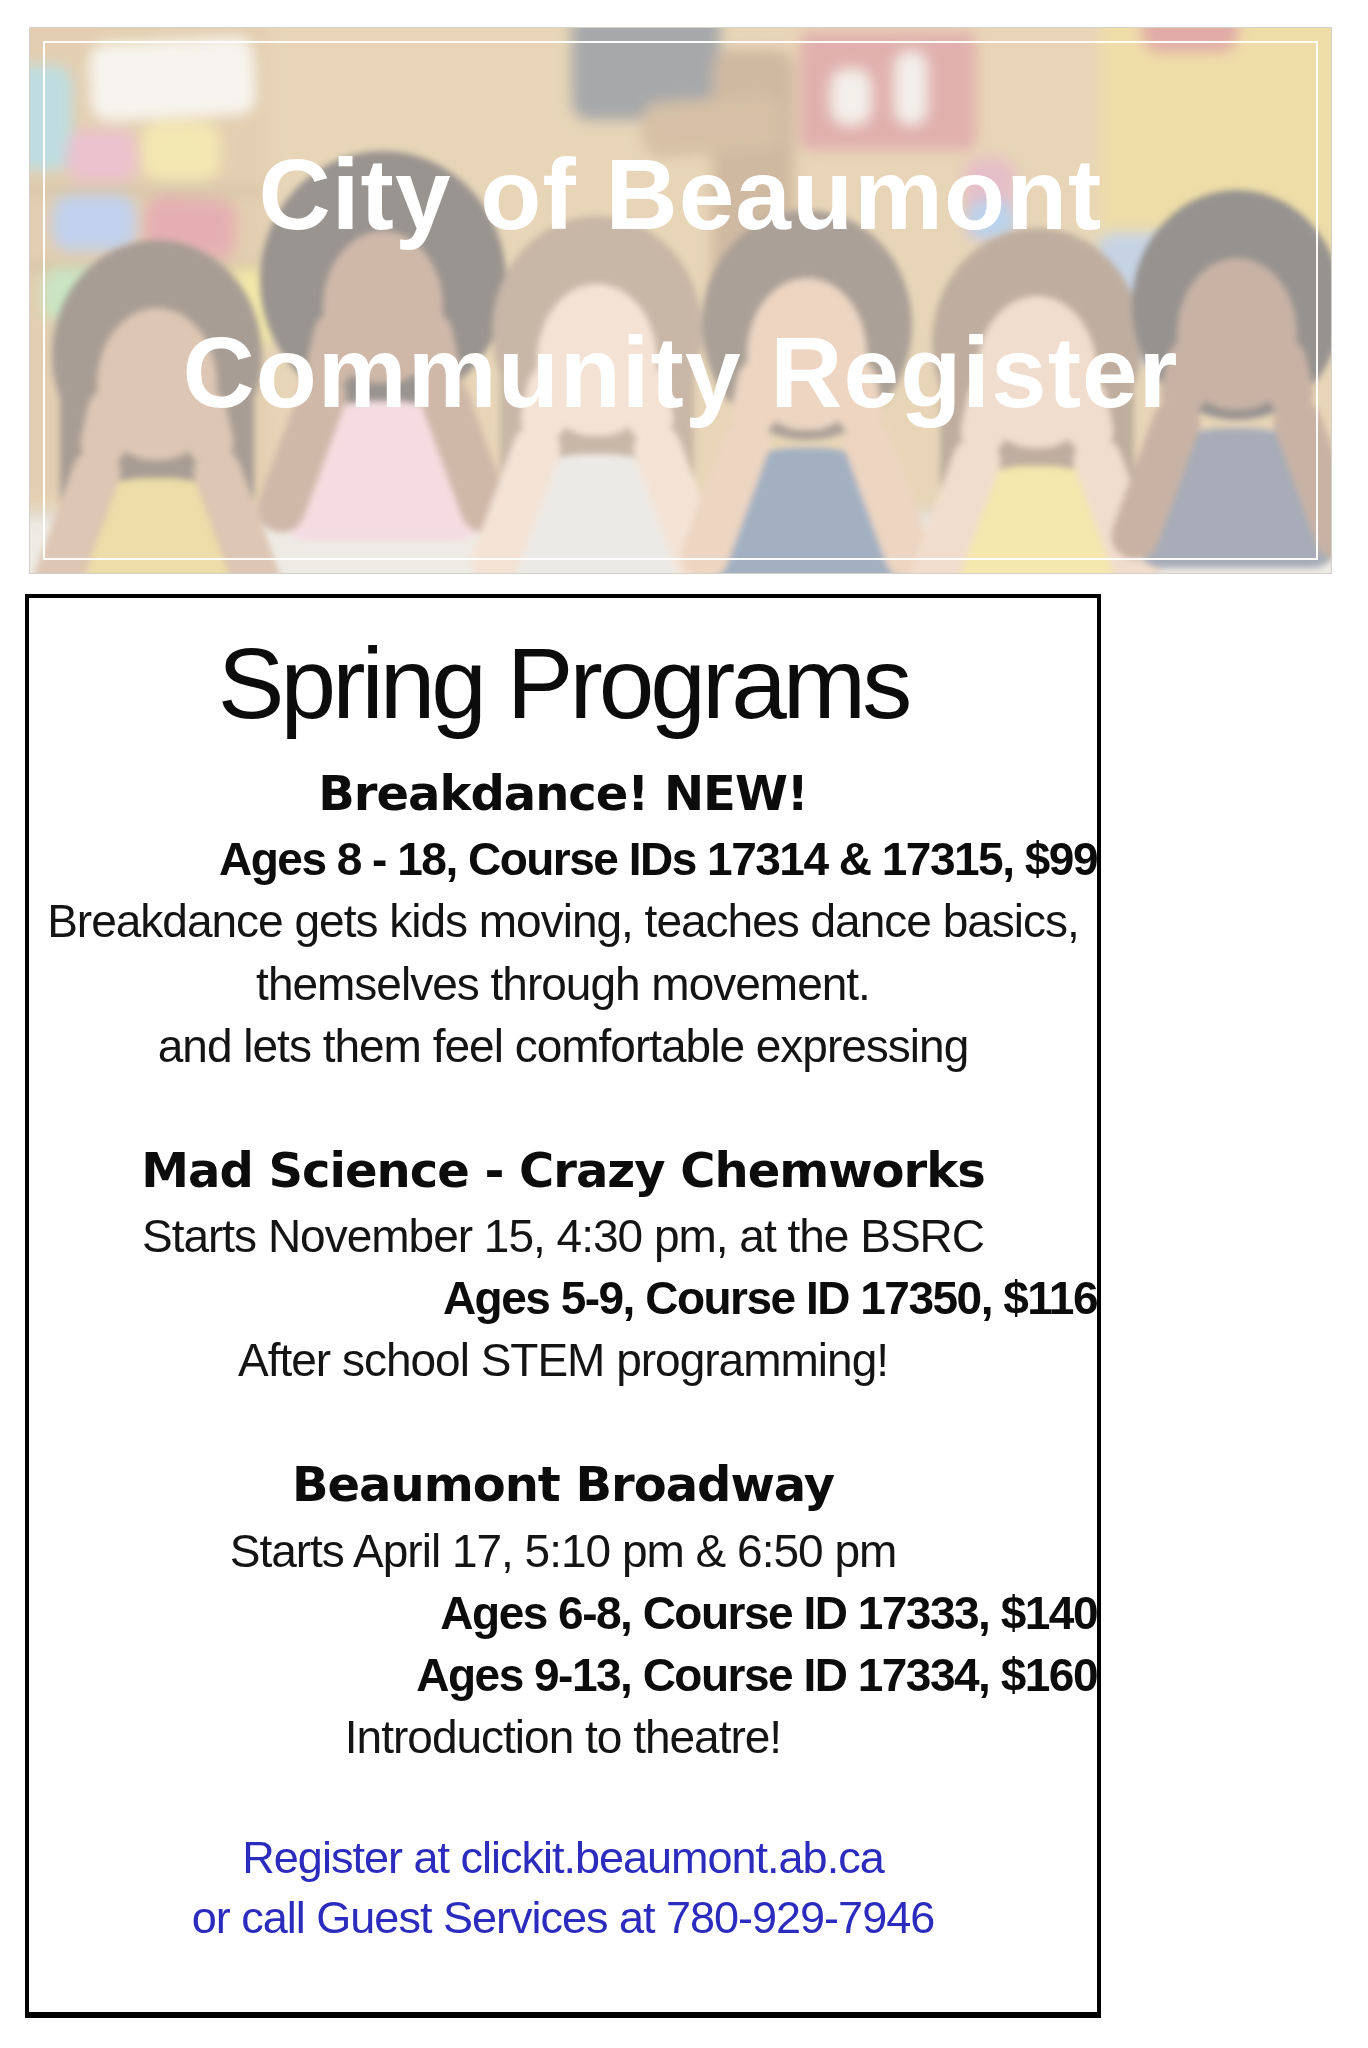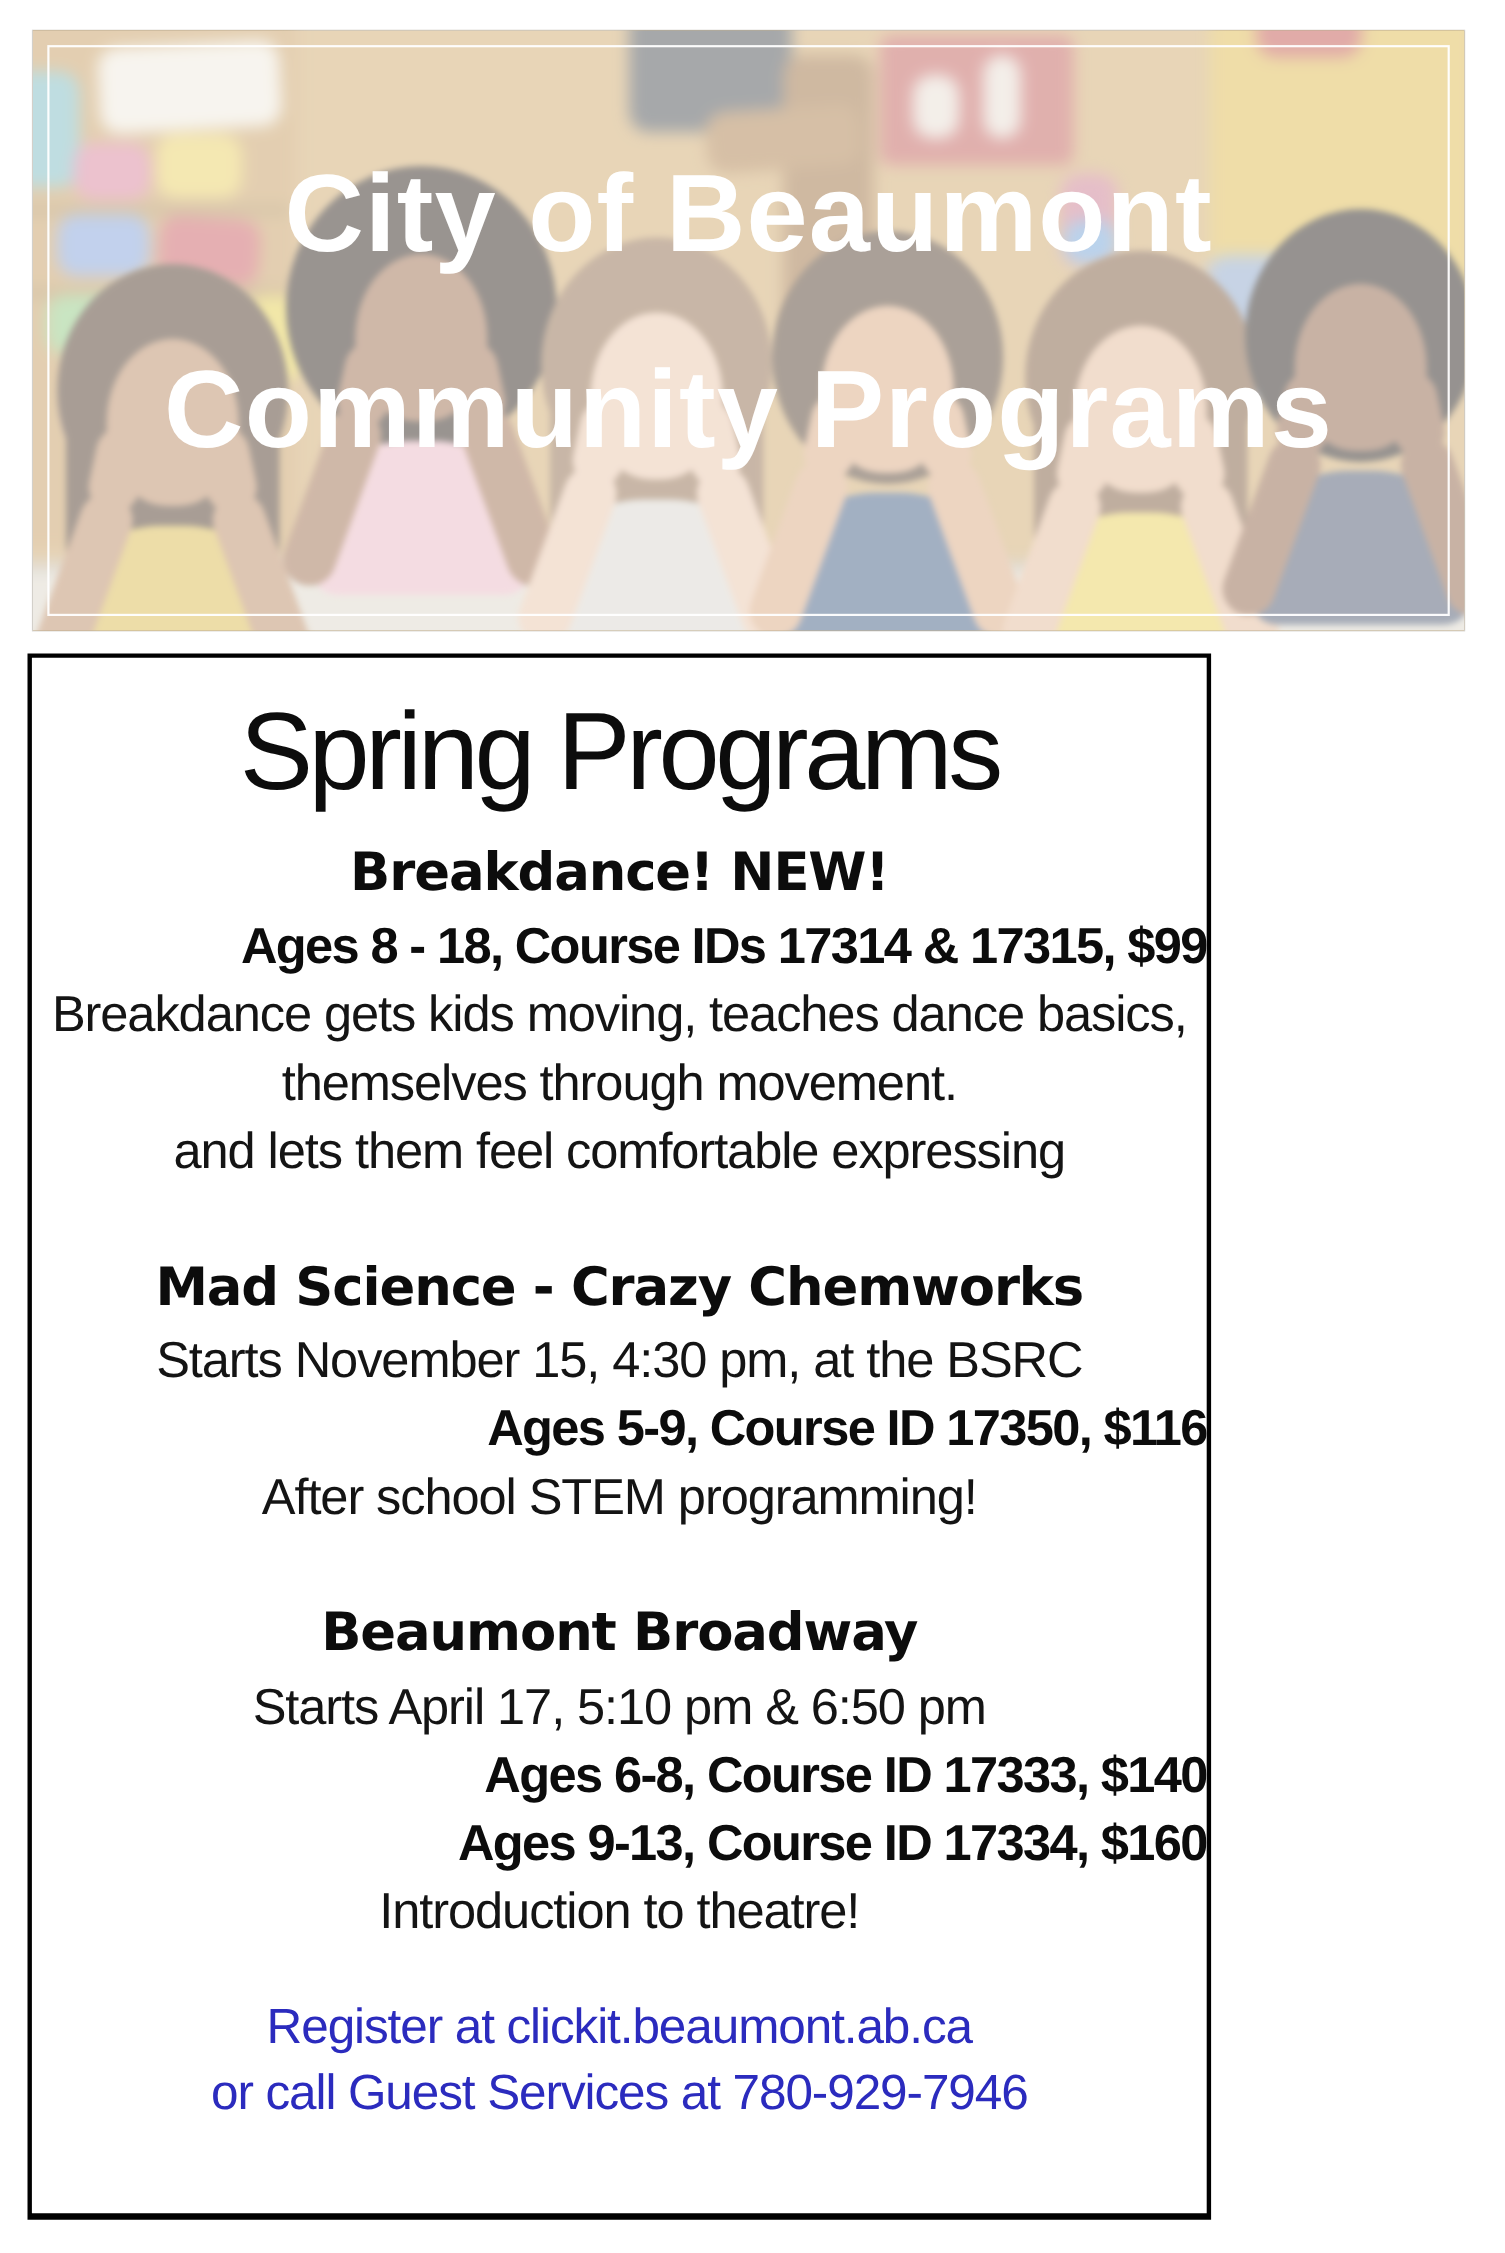--- a/index.html
+++ b/index.html
@@ -88,21 +88,21 @@
   }
   .program{margin-top:62px;}
   .program.first{margin-top:24px;}
   .prog-name{
     margin:0 0 4px 0;font-size:48px;font-weight:700;letter-spacing:-1px;
     font-family:"DejaVu Sans","Liberation Sans",sans-serif;line-height:1.3;
   }
   .line{margin:0;font-size:46px;line-height:1.35;}
   .light{font-weight:400;letter-spacing:-1px;color:#141414;}
   .semibold{font-weight:700;letter-spacing:-1.5px;color:#0c0c0c;text-align:right;}
-  .register{margin-top:44px;}
+  .register{margin-top:60px;}
   .reg-line{margin:0;font-size:45px;font-weight:400;letter-spacing:-1px;line-height:1.33;color:var(--accent-blue);}
 </style>
 </head>
 <body>
 
 <div class="page">
 
   <header class="photo">
     <div class="photo-bg">
       <div class="blob bookshelf"></div>
@@ -191,21 +191,21 @@
         <div class="hand l"></div>
         <div class="hand r"></div>
       </div>
     </div>
 
     <div class="wash"></div>
     <div class="frame"></div>
 
     <h1 class="photo-title">
       <span>City of Beaumont</span>
-      <span>Community Programs</span>
+      <span>Community Register</span>
     </h1>
   </header>
 
   <main class="box">
     <h2 class="box-title">Spring Programs</h2>
 
     <section class="program first">
       <h3 class="prog-name">Breakdance! NEW!</h3>
       <p class="line semibold">Ages 8 - 18, Course IDs 17314 &amp; 17315, $99</p>
       <p class="line light">Breakdance gets kids moving, teaches dance basics,</p>

